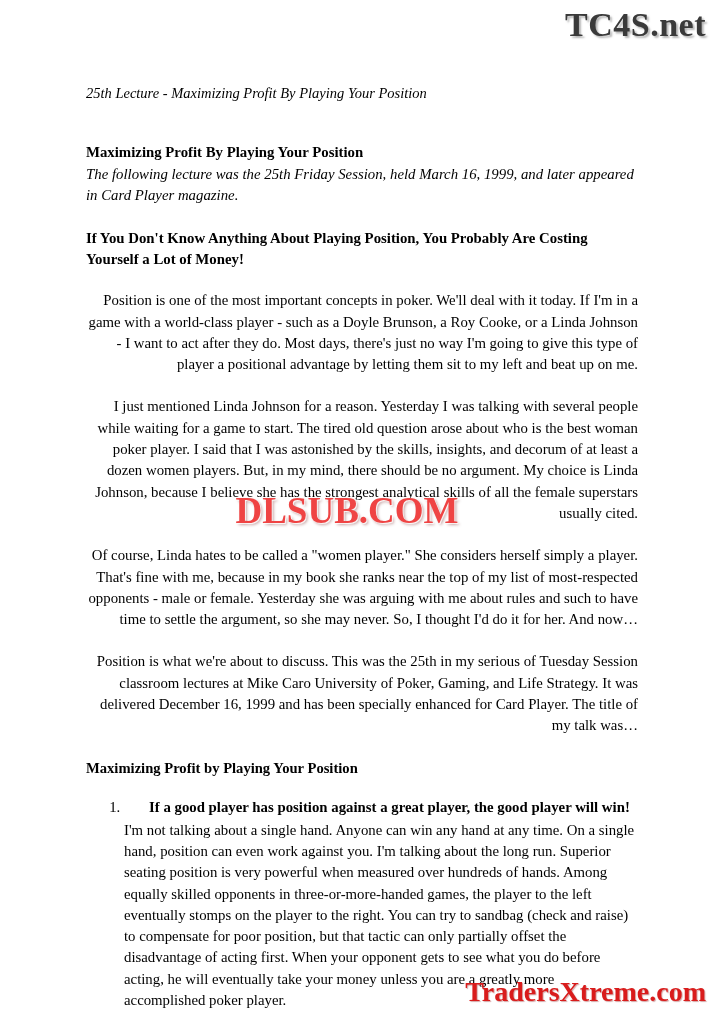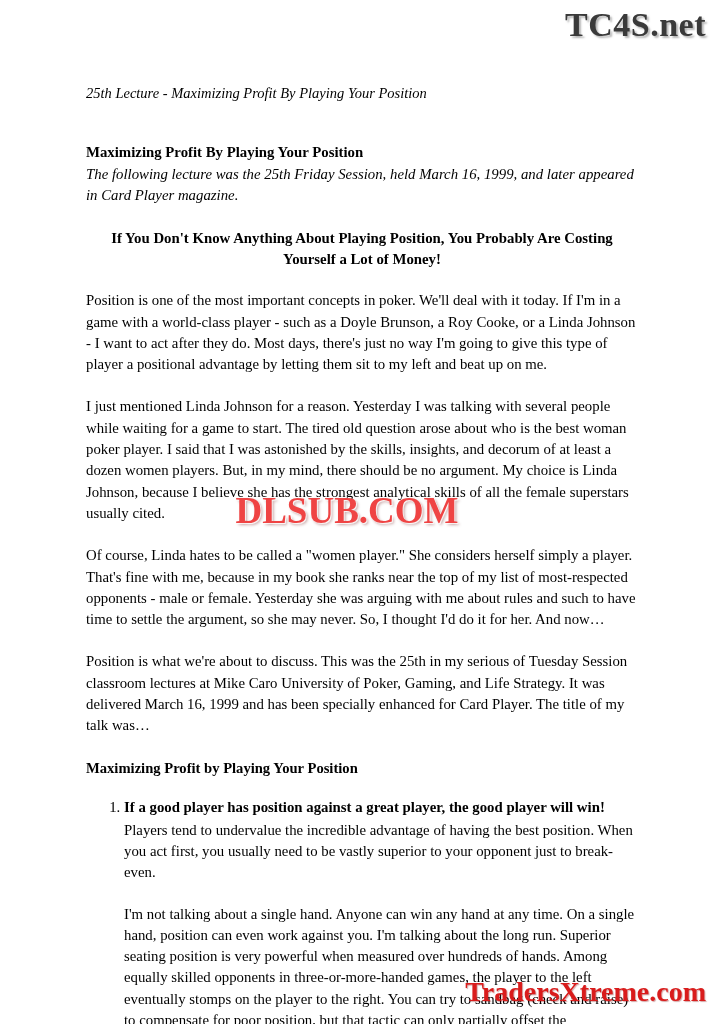--- a/index.html
+++ b/index.html
@@ -87,28 +87,27 @@
     font-size: 14.8px;
     line-height: 1.42;
     margin: 0 0 22px 0;
   }
 
   h2.section-head {
     font-size: 14.8px;
     font-weight: bold;
     margin: 0 0 20px 0;
     line-height: 1.42;
-    text-align: center;
   }
 
   p.body-par {
     font-size: 14.8px;
     line-height: 1.44;
     margin: 0 0 21px 0;
-    text-align: left;
+    text-align: right;
   }
 
   h3.sub-head {
     font-size: 14.6px;
     font-weight: bold;
     margin: 0 0 19px 0;
     line-height: 1.42;
   }
 
   ol.points {
@@ -117,20 +116,21 @@
   }
   ol.points > li {
     font-size: 14.8px;
     line-height: 1.44;
     margin-bottom: 0;
   }
   ol.points > li .li-head {
     font-weight: bold;
     display: block;
     margin-bottom: 1px;
+    margin-left: 25px;
   }
   ol.points > li p {
     margin: 0 0 20px 0;
     line-height: 1.44;
   }
 </style>
 </head>
 <body>
 
 <div class="page">
@@ -143,28 +143,27 @@
 
     <h1 class="doc-title">Maximizing Profit By Playing Your Position</h1>
 
     <p class="subtitle">The following lecture was the 25th Friday Session, held March 16, 1999, and later appeared in Card Player magazine.</p>
 
     <h2 class="section-head">If You Don't Know Anything About Playing Position, You Probably Are Costing Yourself a Lot of Money!</h2>
 
     <p class="body-par">Position is one of the most important concepts in poker. We'll deal with it today. If I'm in a game with a world-class player - such as a Doyle Brunson, a Roy Cooke, or a Linda Johnson - I want to act after they do. Most days, there's just no way I'm going to give this type of player a positional advantage by letting them sit to my left and beat up on me.</p>
     <p class="body-par">I just mentioned Linda Johnson for a reason. Yesterday I was talking with several people while waiting for a game to start. The tired old question arose about who is the best woman poker player. I said that I was astonished by the skills, insights, and decorum of at least a dozen women players. But, in my mind, there should be no argument. My choice is Linda Johnson, because I believe she has the strongest analytical skills of all the female superstars usually cited.</p>
     <p class="body-par">Of course, Linda hates to be called a "women player." She considers herself simply a player. That's fine with me, because in my book she ranks near the top of my list of most-respected opponents - male or female. Yesterday she was arguing with me about rules and such to have time to settle the argument, so she may never. So, I thought I'd do it for her. And now…</p>
-    <p class="body-par">Position is what we're about to discuss. This was the 25th in my serious of Tuesday Session classroom lectures at Mike Caro University of Poker, Gaming, and Life Strategy. It was delivered March 16, 1999 and has been specially enhanced for Card Player. The title of my talk was…</p>
+    <p class="body-par">Position is what we're about to discuss. This was the 25th in my serious of Tuesday Session classroom lectures at Mike Caro University of Poker, Gaming, and Life Strategy. It was delivered December 16, 1999 and has been specially enhanced for Card Player. The title of my talk was…</p>
 
     <h3 class="sub-head">Maximizing Profit by Playing Your Position</h3>
 
     <ol class="points">
       <li>
         <span class="li-head">If a good player has position against a great player, the good player will win!</span>
-        <p>Players tend to undervalue the incredible advantage of having the best position. When you act first, you usually need to be vastly superior to your opponent just to break-even.</p>
         <p>I'm not talking about a single hand. Anyone can win any hand at any time. On a single hand, position can even work against you. I'm talking about the long run. Superior seating position is very powerful when measured over hundreds of hands. Among equally skilled opponents in three-or-more-handed games, the player to the left eventually stomps on the player to the right. You can try to sandbag (check and raise) to compensate for poor position, but that tactic can only partially offset the disadvantage of acting first. When your opponent gets to see what you do before acting, he will eventually take your money unless you are a greatly more accomplished poker player.</p>
       </li>
     </ol>
 
   </div>
 
   <div class="wm-center">DLSUB.COM</div>
   <div class="wm-bottom">TradersXtreme.com</div>
 
 </div>

